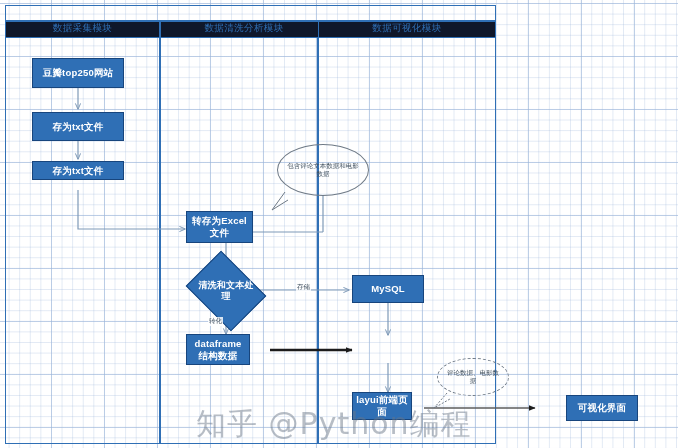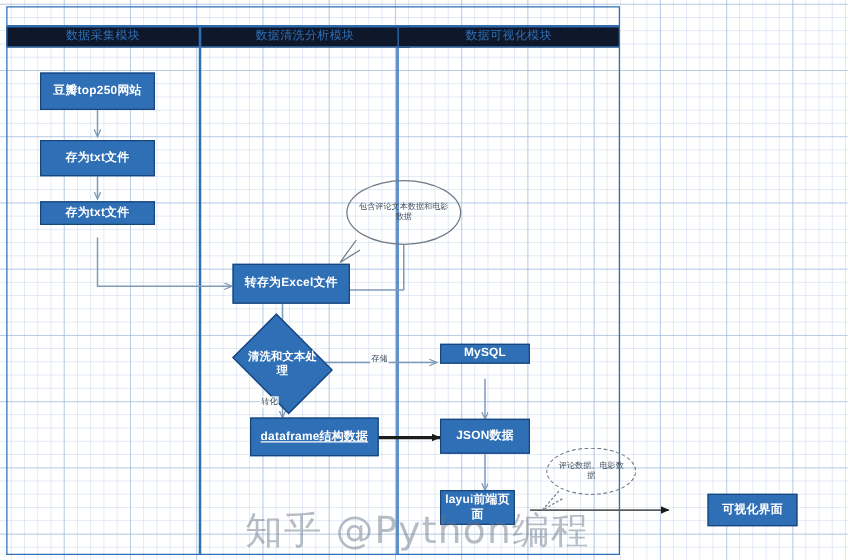--- a/index.html
+++ b/index.html
@@ -183,38 +183,35 @@
   <div class="node" style="left:32px;top:58px;width:92px;height:30px;">
     <span>豆瓣top250网站</span>
   </div>
   <div class="node" style="left:32px;top:112px;width:92px;height:29px;">
     <span>存为txt文件</span>
   </div>
   <div class="node" style="left:32px;top:161px;width:92px;height:19px;">
     <span>存为txt文件</span>
   </div>
 
-  <div class="node" style="left:186px;top:211px;width:94px;height:32px;">
+  <div class="node" style="left:186px;top:211px;width:67px;height:32px;">
     <span>转存为Excel文件</span>
   </div>
 
   <div class="diamond-wrap" style="left:194px;top:266px;width:64px;height:50px;">
     <div class="diamond-shape"></div>
     <div class="diamond-label">清洗和文本处理</div>
   </div>
 
-  <div class="node" style="left:200px;top:334px;width:103px;height:31px;text-decoration:underline;">
+  <div class="node" style="left:186px;top:334px;width:64px;height:31px;">
     <span>dataframe结构数据</span>
   </div>
 
-  <div class="node" style="left:352px;top:275px;width:72px;height:16px;">
+  <div class="node" style="left:352px;top:275px;width:72px;height:28px;">
     <span>MySQL</span>
-  </div>
-  <div class="node" style="left:352px;top:335px;width:72px;height:28px;">
-    <span>JSON数据</span>
   </div>
   <div class="node" style="left:352px;top:392px;width:60px;height:28px;">
     <span>layui前端页面</span>
   </div>
   <div class="node" style="left:566px;top:395px;width:72px;height:26px;">
     <span>可视化界面</span>
   </div>
 
   <div class="callout" style="left:277px;top:144px;width:92px;height:52px;">
     <span>包含评论文本数据和电影数据</span>

